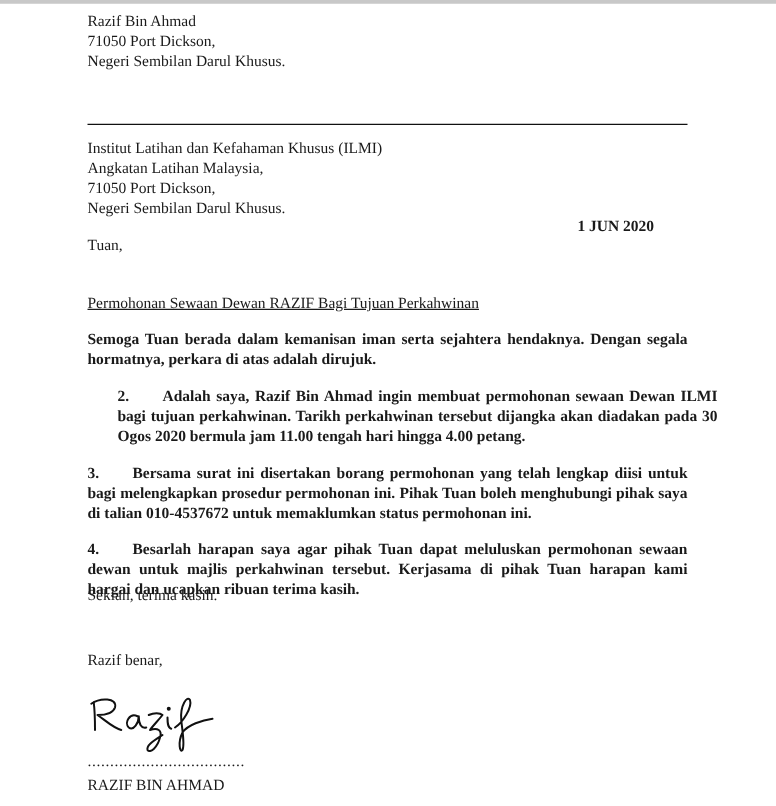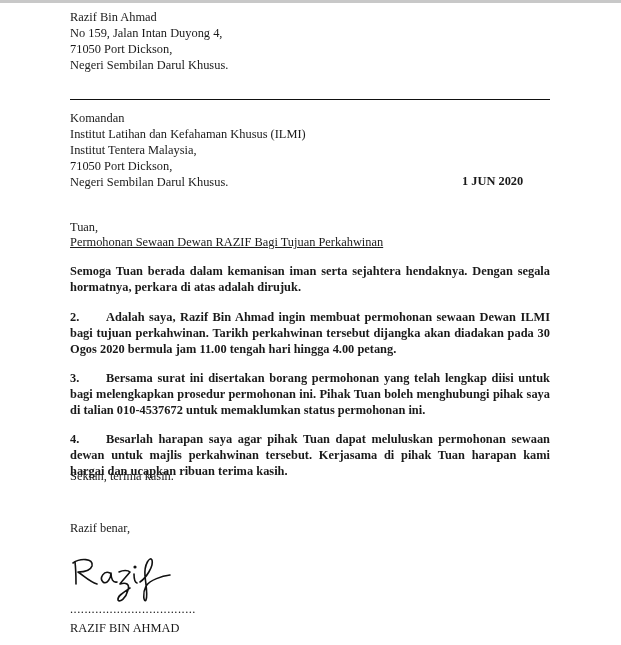--- a/index.html
+++ b/index.html
@@ -38,36 +38,36 @@
     }
     .recipient { position: absolute; top: 110px; left: 0; width: 480px; }
     .date {
       position: absolute;
       top: 173px;
       left: 392px;
       white-space: nowrap;
       line-height: 16px;
       font-weight: bold;
     }
-    .salutation { position: absolute; top: 219px; left: 0; line-height: 16px; }
+    .salutation { position: absolute; top: 188px; left: 0; line-height: 16px; }
     .subject {
       position: absolute; top: 234px; left: 0;
       text-decoration: underline;
       line-height: 16px;
       white-space: nowrap;
     }
     .para {
       position: absolute; left: 0; width: 480px;
       text-align: justify;
       line-height: 16px;
       margin: 0;
       font-weight: bold;
     }
     .p1 { top: 263px; }
-    .p2 { top: 309px; }
+    .p2 { top: 309px; margin-left: 24px; }
     .p3 { top: 370px; }
     .p4 { top: 431px; }
     .num { display: inline-block; width: 36px; }
     .closing { position: absolute; top: 468px; left: 0; line-height: 16px; }
     .yours { position: absolute; top: 520px; left: 0; line-height: 16px; }
     .signature {
       position: absolute; top: 548px; left: 0;
       width: 110px; height: 60px;
     }
     .dots {
@@ -80,31 +80,29 @@
   </style>
 </head>
 <body>
 
 <div class="top-border"></div>
 
 <div class="page">
 
   <div class="sender">
     <span class="line">Razif Bin Ahmad</span>
-    <span class="line">No 159, Jalan Intan Duyong 4,</span>
     <span class="line">71050 Port Dickson,</span>
     <span class="line">Negeri Sembilan Darul Khusus.</span>
   </div>
 
   <div class="rule"></div>
 
   <div class="recipient">
-    <span class="line">Komandan</span>
     <span class="line">Institut Latihan dan Kefahaman Khusus (ILMI)</span>
-    <span class="line">Institut Tentera Malaysia,</span>
+    <span class="line">Angkatan Latihan Malaysia,</span>
     <span class="line">71050 Port Dickson,</span>
     <span class="line">Negeri Sembilan Darul Khusus.</span>
   </div>
 
   <div class="date">1 JUN 2020</div>
 
   <div class="salutation">Tuan,</div>
 
   <div class="subject">Permohonan Sewaan Dewan RAZIF Bagi Tujuan Perkahwinan</div>
 

